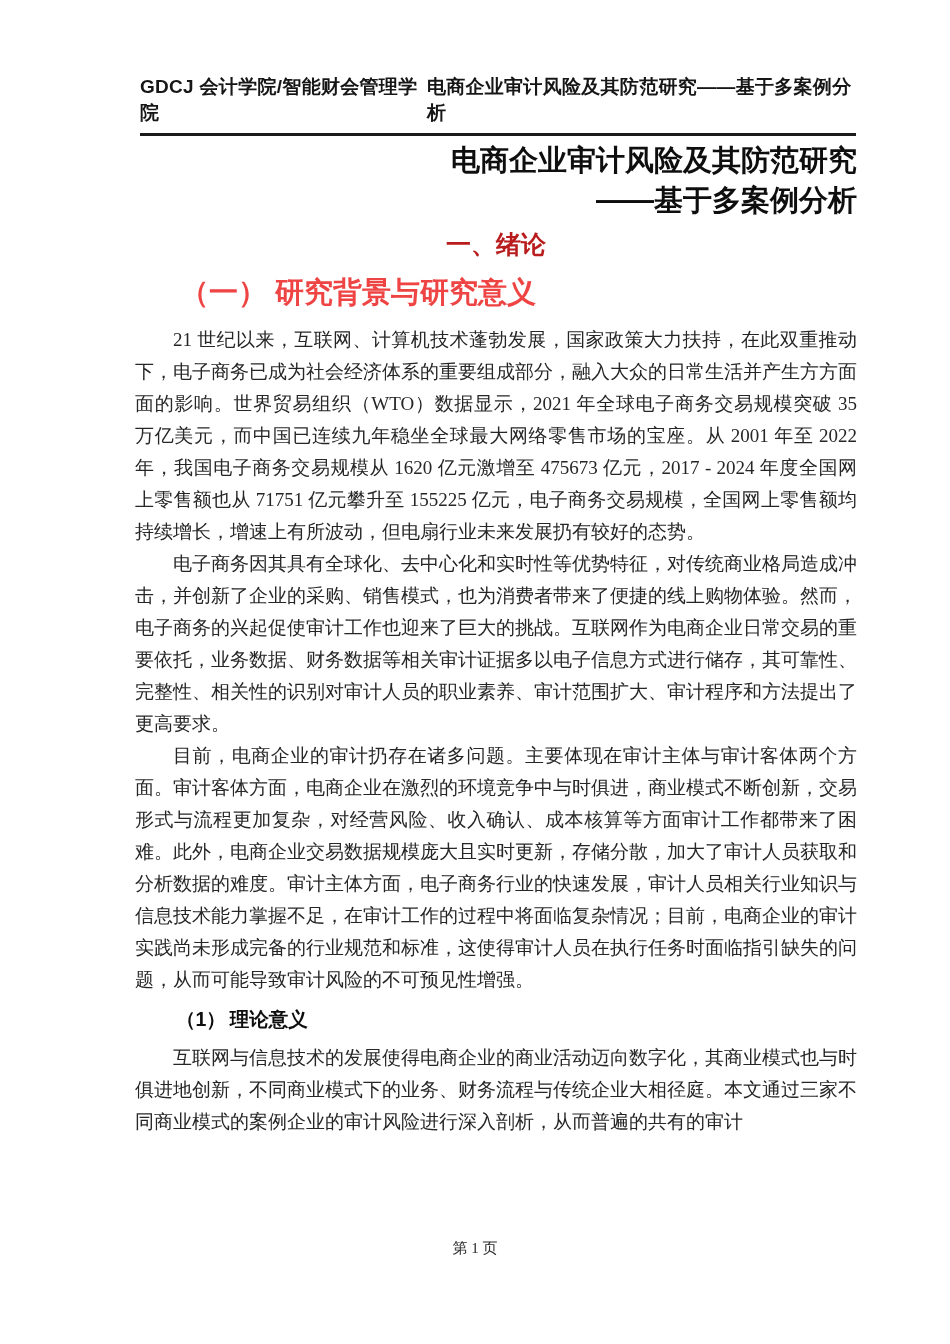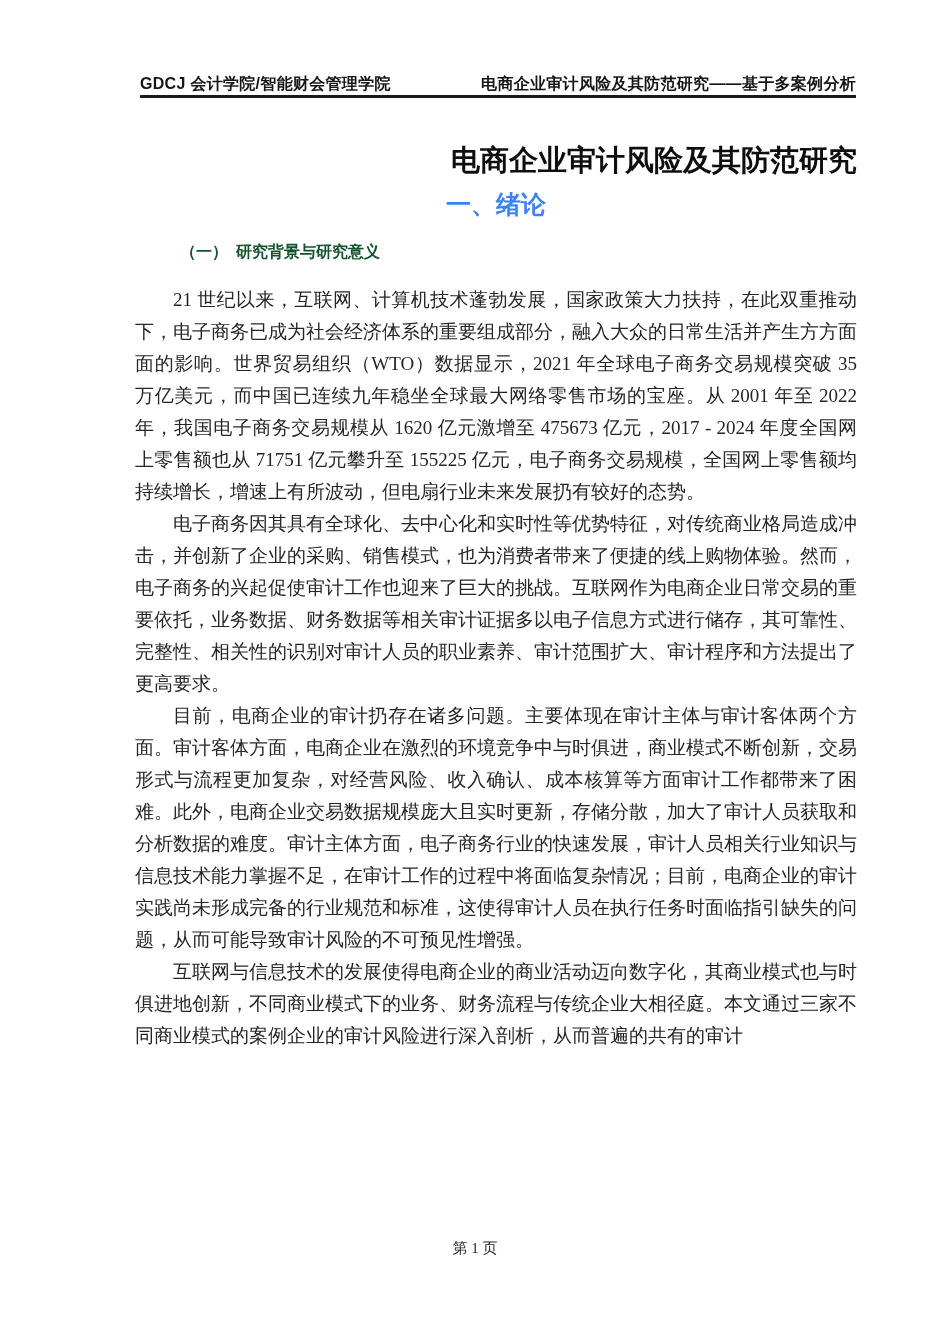--- a/index.html
+++ b/index.html
@@ -19,22 +19,23 @@
   .running-header {
     position: absolute;
     top: 74px;
     left: 140px;
     width: 716px;
     display: flex;
     justify-content: space-between;
     align-items: flex-end;
     font-family: "Liberation Sans", sans-serif;
     font-weight: 700;
-    font-size: 16px;
+    font-size: 19px;
     color: #161616;
+    padding-bottom: 7px;
     border-bottom: 3px solid #1b1b1b;
     letter-spacing: 0.3px;
   }
   
   .content {
     position: absolute;
     top: 140px;
     left: 135px;
     width: 722px;
   }
@@ -47,29 +48,29 @@
     line-height: 40px;
     color: #0e0e0e;
   }
   .chapter-heading {
     margin: 6px 0 0 0;
     text-align: center;
     font-family: "Liberation Sans", sans-serif;
     font-weight: 700;
     font-size: 25px;
     line-height: 36px;
-    color: #3b82f6;
+    color: #b91c1c;
   }
   .section-heading {
     margin: 14px 0 0 45px;
     font-family: "Liberation Sans", sans-serif;
     font-weight: 700;
-    font-size: 16px;
+    font-size: 29px;
     line-height: 32px;
-    color: #14532d;
+    color: #ef4444;
   }
   .section-heading .num { margin-right: 8px; }
   .numbered-heading {
     margin: 12px 0 8px 33px;
     font-family: "Liberation Sans", sans-serif;
     font-weight: 700;
     font-size: 19.5px;
     line-height: 30px;
     color: #0e0e0e;
   }
@@ -114,36 +115,40 @@
 
   <div class="running-header">
     <span>GDCJ 会计学院/智能财会管理学院</span>
     <span>电商企业审计风险及其防范研究——基于多案例分析</span>
   </div>
 
   <div class="content">
 
     <h1 class="doc-title">
       <div>电商企业审计风险及其防范研究</div>
+      <div>——基于多案例分析</div>
     </h1>
 
     <h2 class="chapter-heading">一、绪论</h2>
 
     <h3 class="section-heading">
       <span class="num">（一）</span><span>研究背景与研究意义</span>
     </h3>
 
 
     <p class="body-para first">21 世纪以来，互联网、计算机技术蓬勃发展，国家政策大力扶持，在此双重推动下，电子商务已成为社会经济体系的重要组成部分，融入大众的日常生活并产生方方面面的影响。世界贸易组织（WTO）数据显示，2021 年全球电子商务交易规模突破 35 万亿美元，而中国已连续九年稳坐全球最大网络零售市场的宝座。从 2001 年至 2022 年，我国电子商务交易规模从 1620 亿元激增至 475673 亿元，2017 - 2024 年度全国网上零售额也从 71751 亿元攀升至 155225 亿元，电子商务交易规模，全国网上零售额均持续增长，增速上有所波动，但电扇行业未来发展扔有较好的态势。</p>
 
     <p class="body-para">电子商务因其具有全球化、去中心化和实时性等优势特征，对传统商业格局造成冲击，并创新了企业的采购、销售模式，也为消费者带来了便捷的线上购物体验。然而，电子商务的兴起促使审计工作也迎来了巨大的挑战。互联网作为电商企业日常交易的重要依托，业务数据、财务数据等相关审计证据多以电子信息方式进行储存，其可靠性、完整性、相关性的识别对审计人员的职业素养、审计范围扩大、审计程序和方法提出了更高要求。</p>
 
     <p class="body-para">目前，电商企业的审计扔存在诸多问题。主要体现在审计主体与审计客体两个方面。审计客体方面，电商企业在激烈的环境竞争中与时俱进，商业模式不断创新，交易形式与流程更加复杂，对经营风险、收入确认、成本核算等方面审计工作都带来了困难。此外，电商企业交易数据规模庞大且实时更新，存储分散，加大了审计人员获取和分析数据的难度。审计主体方面，电子商务行业的快速发展，审计人员相关行业知识与信息技术能力掌握不足，在审计工作的过程中将面临复杂情况；目前，电商企业的审计实践尚未形成完备的行业规范和标准，这使得审计人员在执行任务时面临指引缺失的问题，从而可能导致审计风险的不可预见性增强。</p>
 
 
+    <h5 class="sub-heading">
+      <span class="num">（1）</span><span>理论意义</span>
+    </h5>
 
     <p class="body-para">互联网与信息技术的发展使得电商企业的商业活动迈向数字化，其商业模式也与时俱进地创新，不同商业模式下的业务、财务流程与传统企业大相径庭。本文通过三家不同商业模式的案例企业的审计风险进行深入剖析，从而普遍的共有的审计</p>
 
   </div>
 
   <div class="page-footer">第 1 页</div>
 
 </div>
 
 </body></html>

